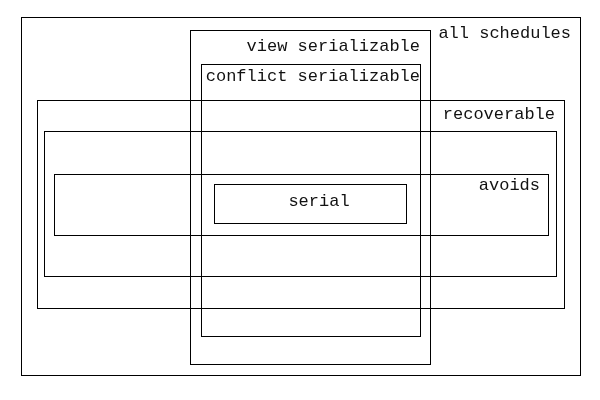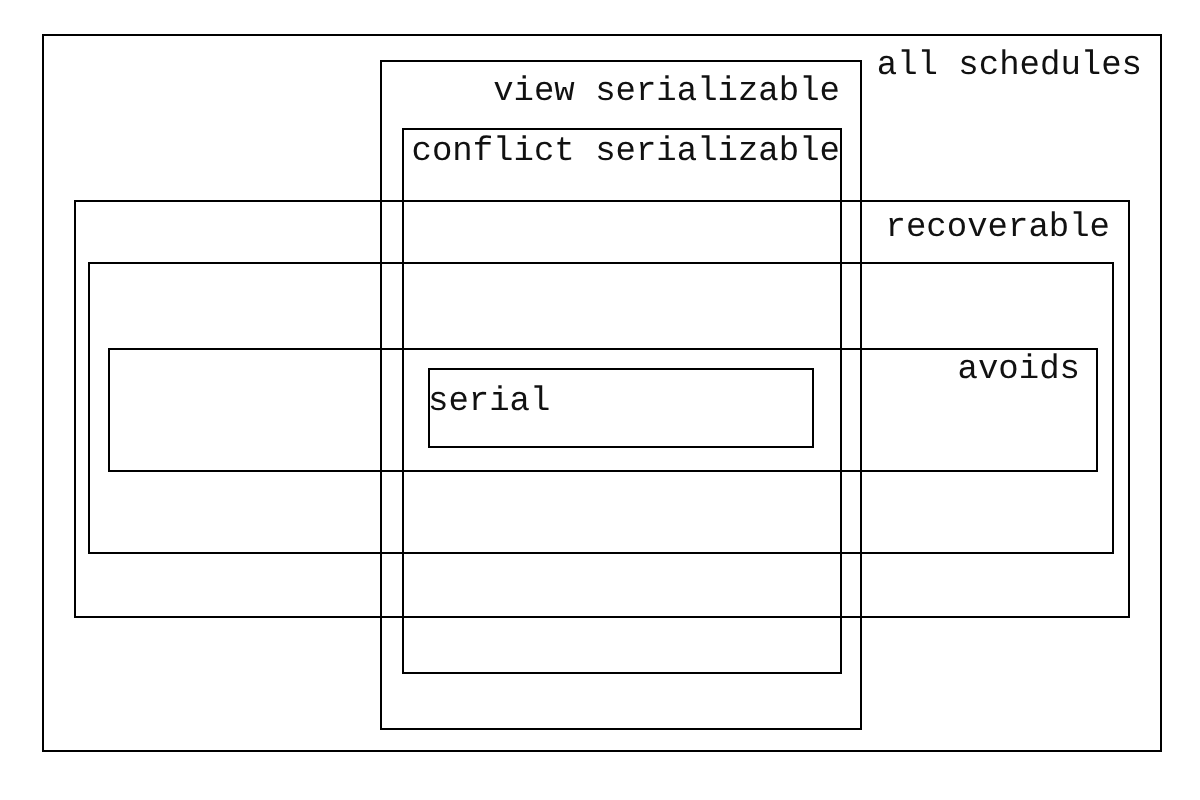--- a/index.html
+++ b/index.html
@@ -39,21 +39,21 @@
   #r-serial     { left: 214px; top: 184px; width: 193px; height: 40px;  }
 
   
   #l-all        { top: 24px;  right: 29px;  }
   #l-view       { top: 37px;  right: 180px; margin-left: 40px; }
   #l-conflict   { top: 67px;  right: 180px; }
   #l-recover    { top: 105px; right: 45px;  }
   #l-avoids     { top: 133px; left: 435px; line-height: 19px; }
   #l-avoids span { display: block; white-space: nowrap; }
   #l-strict     { top: 176px; right: 60px;  }
-  #l-serial     { top: 192px; left: 214px; width: 210px; text-align: left; }
+  #l-serial     { top: 192px; left: 214px; width: 210px; text-align: center; }
 </style>
 </head>
 <body>
 
 <div class="canvas">
 
   <div class="rect" id="r-all"></div>
   <div class="rect" id="r-view"></div>
   <div class="rect" id="r-conflict"></div>
   <div class="rect" id="r-recover"></div>

